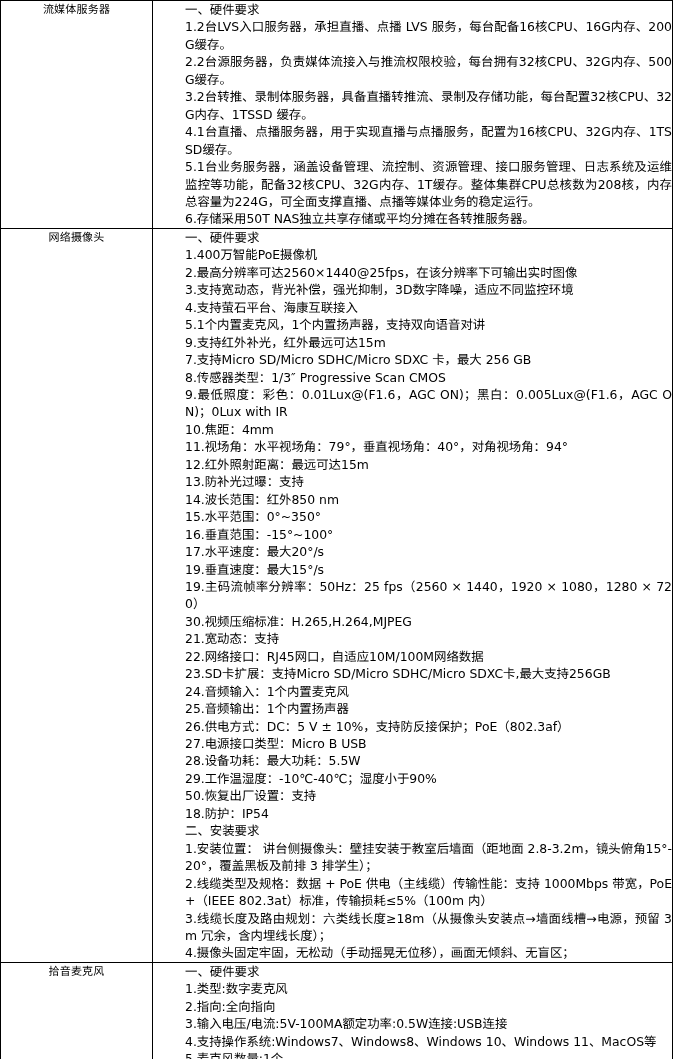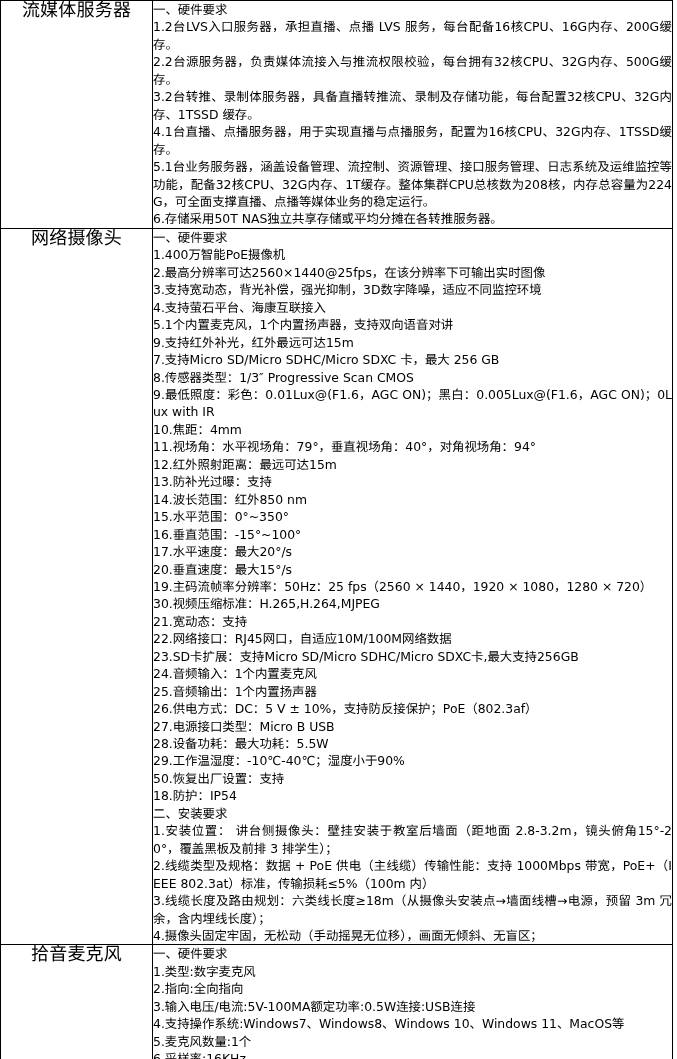--- a/index.html
+++ b/index.html
@@ -36,27 +36,28 @@
 
   table.spec-table td {
     border-right: 1px solid #000;
     border-bottom: 1px solid #000;
     padding: 0;
     vertical-align: top;
     box-sizing: border-box;
   }
   table.spec-table td:last-child {
     border-right: none;
+    padding-left: 32px;
   }
 
   td.label-cell {
     width: 152px;
     text-align: center;
     vertical-align: middle;
-    font-size: 18px;
+    font-size: 11px;
     line-height: 17.4px;
     letter-spacing: 0.2px;
     padding: 2px 4px;
   }
 
   td.body-cell {
     width: 520px;
     padding: 0px 2px 0px 4px;
     font-size: 12.4px;
     line-height: 17.45px;
@@ -133,21 +134,21 @@
               <div class="spec-line">8.传感器类型：1/3″ Progressive Scan CMOS</div>
               <div class="spec-line">9.最低照度：彩色：0.01Lux@(F1.6，AGC ON)；黑白：0.005Lux@(F1.6，AGC ON)；0Lux with IR</div>
               <div class="spec-line">10.焦距：4mm</div>
               <div class="spec-line">11.视场角：水平视场角：79°，垂直视场角：40°，对角视场角：94°</div>
               <div class="spec-line">12.红外照射距离：最远可达15m</div>
               <div class="spec-line">13.防补光过曝：支持</div>
               <div class="spec-line">14.波长范围：红外850 nm</div>
               <div class="spec-line">15.水平范围：0°~350°</div>
               <div class="spec-line">16.垂直范围：-15°~100°</div>
               <div class="spec-line">17.水平速度：最大20°/s</div>
-              <div class="spec-line">20.垂直速度：最大15°/s</div>
+              <div class="spec-line">19.垂直速度：最大15°/s</div>
               <div class="spec-line">19.主码流帧率分辨率：50Hz：25 fps（2560 × 1440，1920 × 1080，1280 × 720）</div>
               <div class="spec-line">30.视频压缩标准：H.265,H.264,MJPEG</div>
               <div class="spec-line">21.宽动态：支持</div>
               <div class="spec-line">22.网络接口：RJ45网口，自适应10M/100M网络数据</div>
               <div class="spec-line">23.SD卡扩展：支持Micro SD/Micro SDHC/Micro SDXC卡,最大支持256GB</div>
               <div class="spec-line">24.音频输入：1个内置麦克风</div>
               <div class="spec-line">25.音频输出：1个内置扬声器</div>
               <div class="spec-line">26.供电方式：DC：5 V ± 10%，支持防反接保护；PoE（802.3af）</div>
               <div class="spec-line">27.电源接口类型：Micro B USB</div>
               <div class="spec-line">28.设备功耗：最大功耗：5.5W</div>

